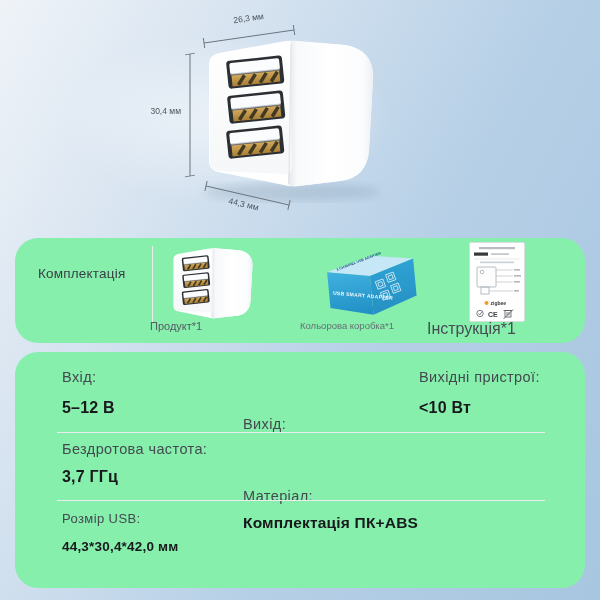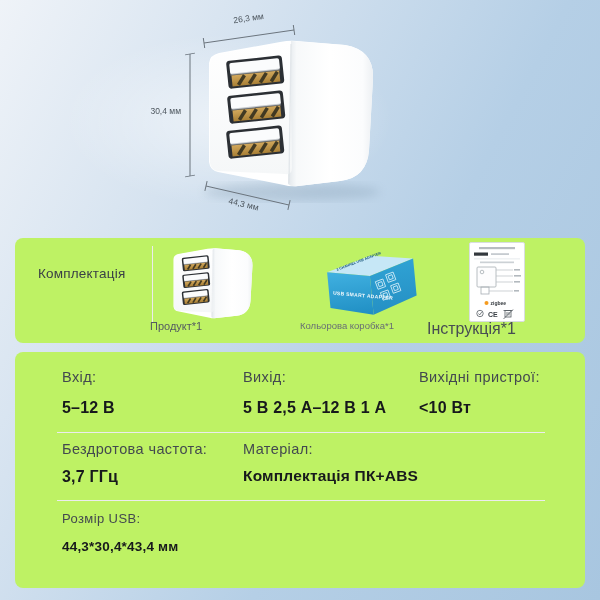--- a/index.html
+++ b/index.html
@@ -3,42 +3,42 @@
 <meta charset="utf-8">
 <style>
   html,body{margin:0;padding:0;}
   body{
     width:600px;height:600px;overflow:hidden;position:relative;
     font-family:"Liberation Sans",sans-serif;
     background:
       radial-gradient(closest-side at 38% 20%, rgba(255,255,255,.55), rgba(255,255,255,0) 72%),
       linear-gradient(118deg,#eff3f8 0%,#d6e3f0 28%,#b5cfe6 62%,#a8c6e0 100%);
   }
-  .card{position:absolute;left:15px;width:570px;background:#bef264;border-radius:8px;}
+  .card{position:absolute;left:15px;width:570px;background:#86efac;border-radius:23px;}
   .kit-card{top:238px;height:105px;}
   .specs-card{top:352px;height:236px;}
   .kit-title{position:absolute;left:23px;top:28px;font-size:13.5px;font-weight:500;
     color:#3a4046;letter-spacing:.2px;}
   .kit-divider{position:absolute;left:137px;top:8px;width:1px;height:76px;background:#ececec;}
   .fig{position:absolute;}
   .fig-product{left:153px;top:5px;}
   .fig-box{left:302px;top:9px;}
   .fig-manual{left:454px;top:4px;}
   .kit-caption{position:absolute;top:82px;text-align:left;color:#545b61;}
   .cap-1{left:135px;width:130px;font-size:11px;}
   .cap-2{left:285px;width:140px;font-size:9.5px;color:#676e74;}
   .cap-3{left:412px;width:140px;font-size:16px;color:#474d53;}
   .spec{position:absolute;}
   .spec .label{font-size:14.5px;color:#43494f;letter-spacing:.4px;line-height:18px;}
   .spec .value{color:#17191c;font-weight:bold;font-size:16px;margin-top:13px;letter-spacing:.2px;}
   .r1{top:16px;}
   .r2{top:88px;}
   .r3{top:158px;}
   .c1{left:47px;}
-  .c2{left:228px;}
+  .c2{left:228px;margin-top:47px;}
   .c3{left:404px;}
   .r2 .value{margin-top:10px;}
   .value-material{font-size:15.5px !important;margin-top:9px !important;color:#1b1e21;}
   .r3 .label{font-size:13px;}
   .r3 .value{font-size:13.5px;margin-top:11px;}
   .hr{position:absolute;left:42px;width:488px;height:1px;background:#ececee;}
   .hr1{top:80px;}
   .hr2{top:148px;}
   svg text{font-family:"Liberation Sans",sans-serif;}
 </style>
@@ -214,21 +214,20 @@
   <div class="kit-caption cap-3">Інструкція*1</div>
 </section>
 
 <section class="card specs-card">
   <div class="spec r1 c1">
     <div class="label">Вхід:</div>
     <div class="value">5–12 В</div>
   </div>
   <div class="spec r1 c2">
     <div class="label">Вихід:</div>
-    <div class="value">5 В 2,5 А–12 В 1 А</div>
   </div>
   <div class="spec r1 c3">
     <div class="label">Вихідні пристрої:</div>
     <div class="value">&lt;10 Вт</div>
   </div>
 
   <div class="hr hr1"></div>
 
   <div class="spec r2 c1">
     <div class="label">Бездротова частота:</div>
@@ -236,15 +235,15 @@
   </div>
   <div class="spec r2 c2">
     <div class="label">Матеріал:</div>
     <div class="value value-material">Комплектація ПК+ABS</div>
   </div>
 
   <div class="hr hr2"></div>
 
   <div class="spec r3 c1">
     <div class="label">Розмір USB:</div>
-    <div class="value">44,3*30,4*43,4 мм</div>
+    <div class="value">44,3*30,4*42,0 мм</div>
   </div>
 </section>
 
 </body></html>

